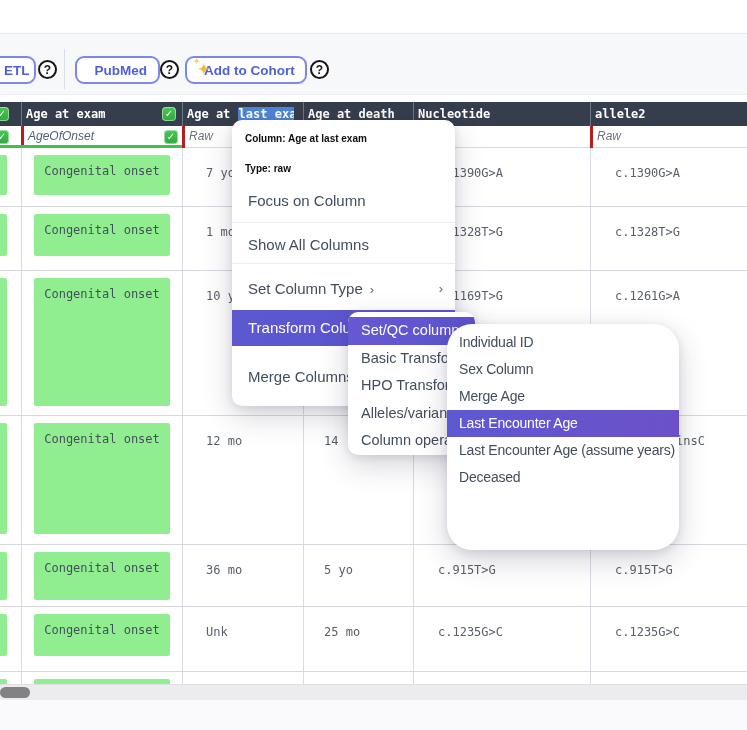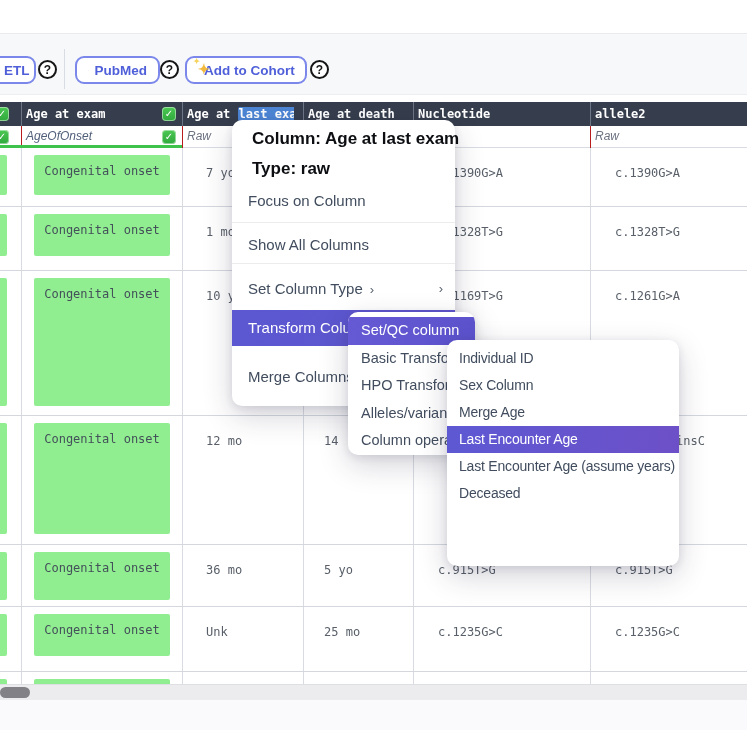--- a/index.html
+++ b/index.html
@@ -41,21 +41,21 @@
   .thead1 .hc {
     position:absolute; top:0; height:24px; line-height:24px; color:#fff;
     font-weight:bold; font-size:12px; padding-left:4px; overflow:hidden; white-space:nowrap;
     border-left:1px solid #6d7686; cursor:pointer;
   }
   .thead1 .hc.first { border-left:none; }
   .thead2 { position:absolute; left:0; top:126px; width:747px; height:22px; background:#fff; border-bottom:1px solid #d8dce2; }
   .thead2 .hc {
     position:absolute; top:0; height:22px; line-height:21px; font-style:italic;
     font-size:12px; color:#51607a; padding-left:4px; white-space:nowrap; overflow:hidden;
-    border-left:1px solid #b91c1c;
+    border-left:3px solid #b91c1c;
   }
   .thead2 .hc.first { border-left:none; }
   .green-underline { position:absolute; left:0; top:145px; width:182px; height:3px; background:#3ec24b; z-index:2; }
 
   .col0 { left:0; width:21px; }
   .col1 { left:21px; width:161px; }
   .col2 { left:182px; width:112px; }
   .col3 { left:303px; width:110px; }
   .col4 { left:413px; width:177px; }
   .col5 { left:590px; width:157px; }
@@ -92,21 +92,21 @@
   .hscroll { position:absolute; left:0; top:684px; width:747px; height:16px; background:#ececee; border-top:1px solid #dddfe3; z-index:5; cursor:pointer; }
   .hthumb { position:absolute; left:0; top:2px; width:30px; height:11px; background:#818186; border-radius:6px; cursor:grab; }
   .below { position:absolute; left:0; top:700px; width:747px; height:30px; background:#fafafc; }
 
   
   .menu {
     position:absolute; background:#fff; border-radius:10px;
     box-shadow:0 10px 30px rgba(40,40,70,.20), 0 2px 8px rgba(40,40,70,.12);
   }
   .menu-main { left:232px; top:120px; width:223px; height:286px; z-index:10; }
-  .m-title { position:absolute; left:20px; height:26px; line-height:22px; font-weight:bold; font-size:17px; color:#0c0e12; white-space:nowrap; }
+  .m-title { position:absolute; left:13px; height:26px; line-height:22px; font-weight:bold; font-size:10px; color:#0c0e12; white-space:nowrap; }
   .m-item {
     position:absolute; left:0; width:100%; height:30px; line-height:30px;
     padding-left:16px; font-size:15px; color:#414d5e; cursor:pointer; white-space:nowrap;
   }
   .m-sep { position:absolute; left:0; width:100%; height:1px; background:#ececec; }
   .m-hl {
     position:absolute; left:0; width:100%; height:36px; line-height:36px; padding-left:16px;
     font-size:15px; color:#fff; background:linear-gradient(95deg,#5b58d1,#5f55cd);
     cursor:pointer; white-space:nowrap;
   }
@@ -114,21 +114,21 @@
   .arrow-right { position:absolute; right:12px; top:0; font-size:13px; color:#5b6472; }
 
   .menu-sub { left:348px; top:312px; width:127px; height:143px; z-index:20; overflow:hidden; }
   .menu-sub .s-item {
     position:relative; height:27.5px; line-height:27.5px; padding-left:13px;
     font-size:14.5px; color:#414d5e; cursor:pointer; white-space:nowrap;
   }
   .menu-sub .pad { height:5px; }
   .menu-sub .s-item.hl { background:linear-gradient(95deg,#655ad4,#5c52cc); color:#fff; }
 
-  .menu-sub2 { left:447px; top:340px; width:232px; height:226px; z-index:30; overflow:hidden; }
+  .menu-sub2 { left:447px; top:324px; width:232px; height:226px; z-index:30; overflow:hidden;border-radius:25px; }
   .menu-sub2 .s-item {
     position:relative; height:27px; line-height:27px; padding-left:12px;
     font-size:14px; letter-spacing:-0.2px; color:#414d5e; cursor:pointer; white-space:nowrap;
   }
   .menu-sub2 .pad { height:5px; }
   .menu-sub2 .s-item.hl { background:linear-gradient(95deg,#5d59d3,#6d50c8); color:#fff; }
 </style>
 </head>
 <body>
 

